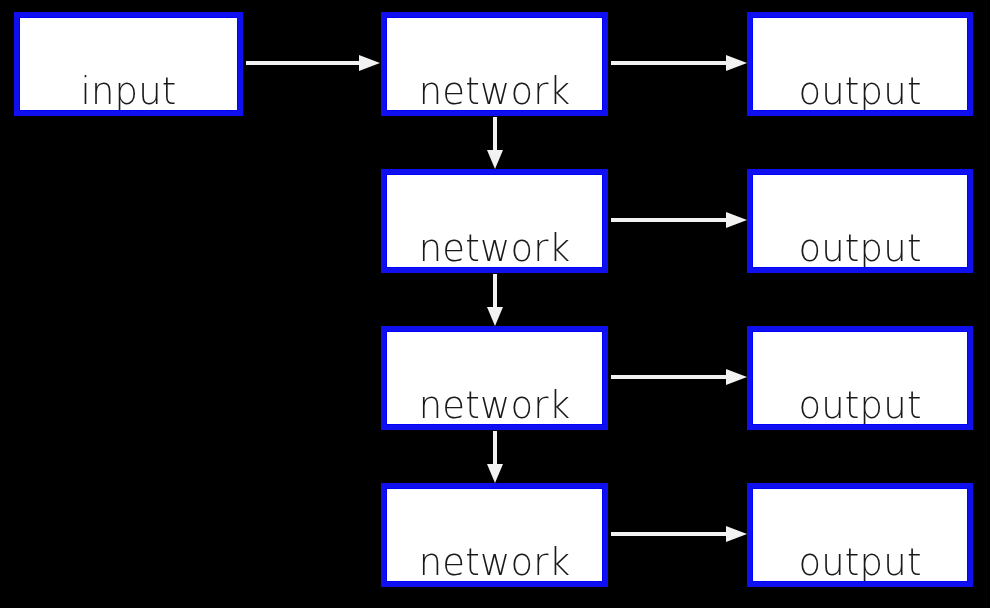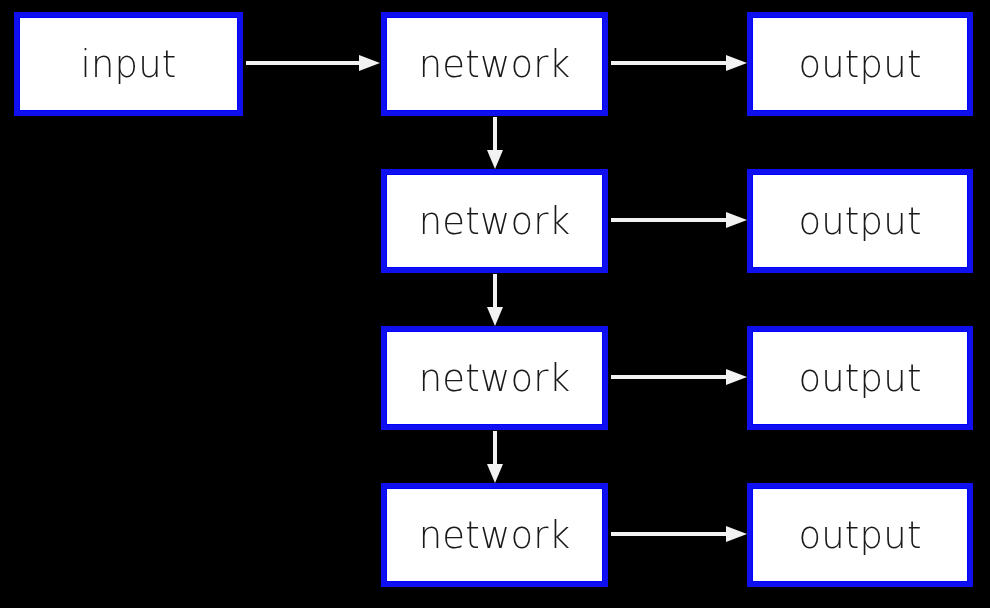--- a/index.html
+++ b/index.html
@@ -18,21 +18,21 @@
 
   
   .node {
     position: absolute;
     box-sizing: border-box;
     background: #ffffff;
     border: 6px solid #0f0fef;
     outline: 1px solid #0000ff;
     outline-offset: -6px;
     display: flex;
-    align-items: center;
+    align-items: flex-end;
     justify-content: center;
   }
   .node .node-label {
     font-family: "DejaVu Sans", "Liberation Sans", sans-serif;
     font-size: 37px;
     font-weight: 300;
     line-height: 1;
     color: #1a1a1a;
     letter-spacing: 0.2px;
     white-space: nowrap;

